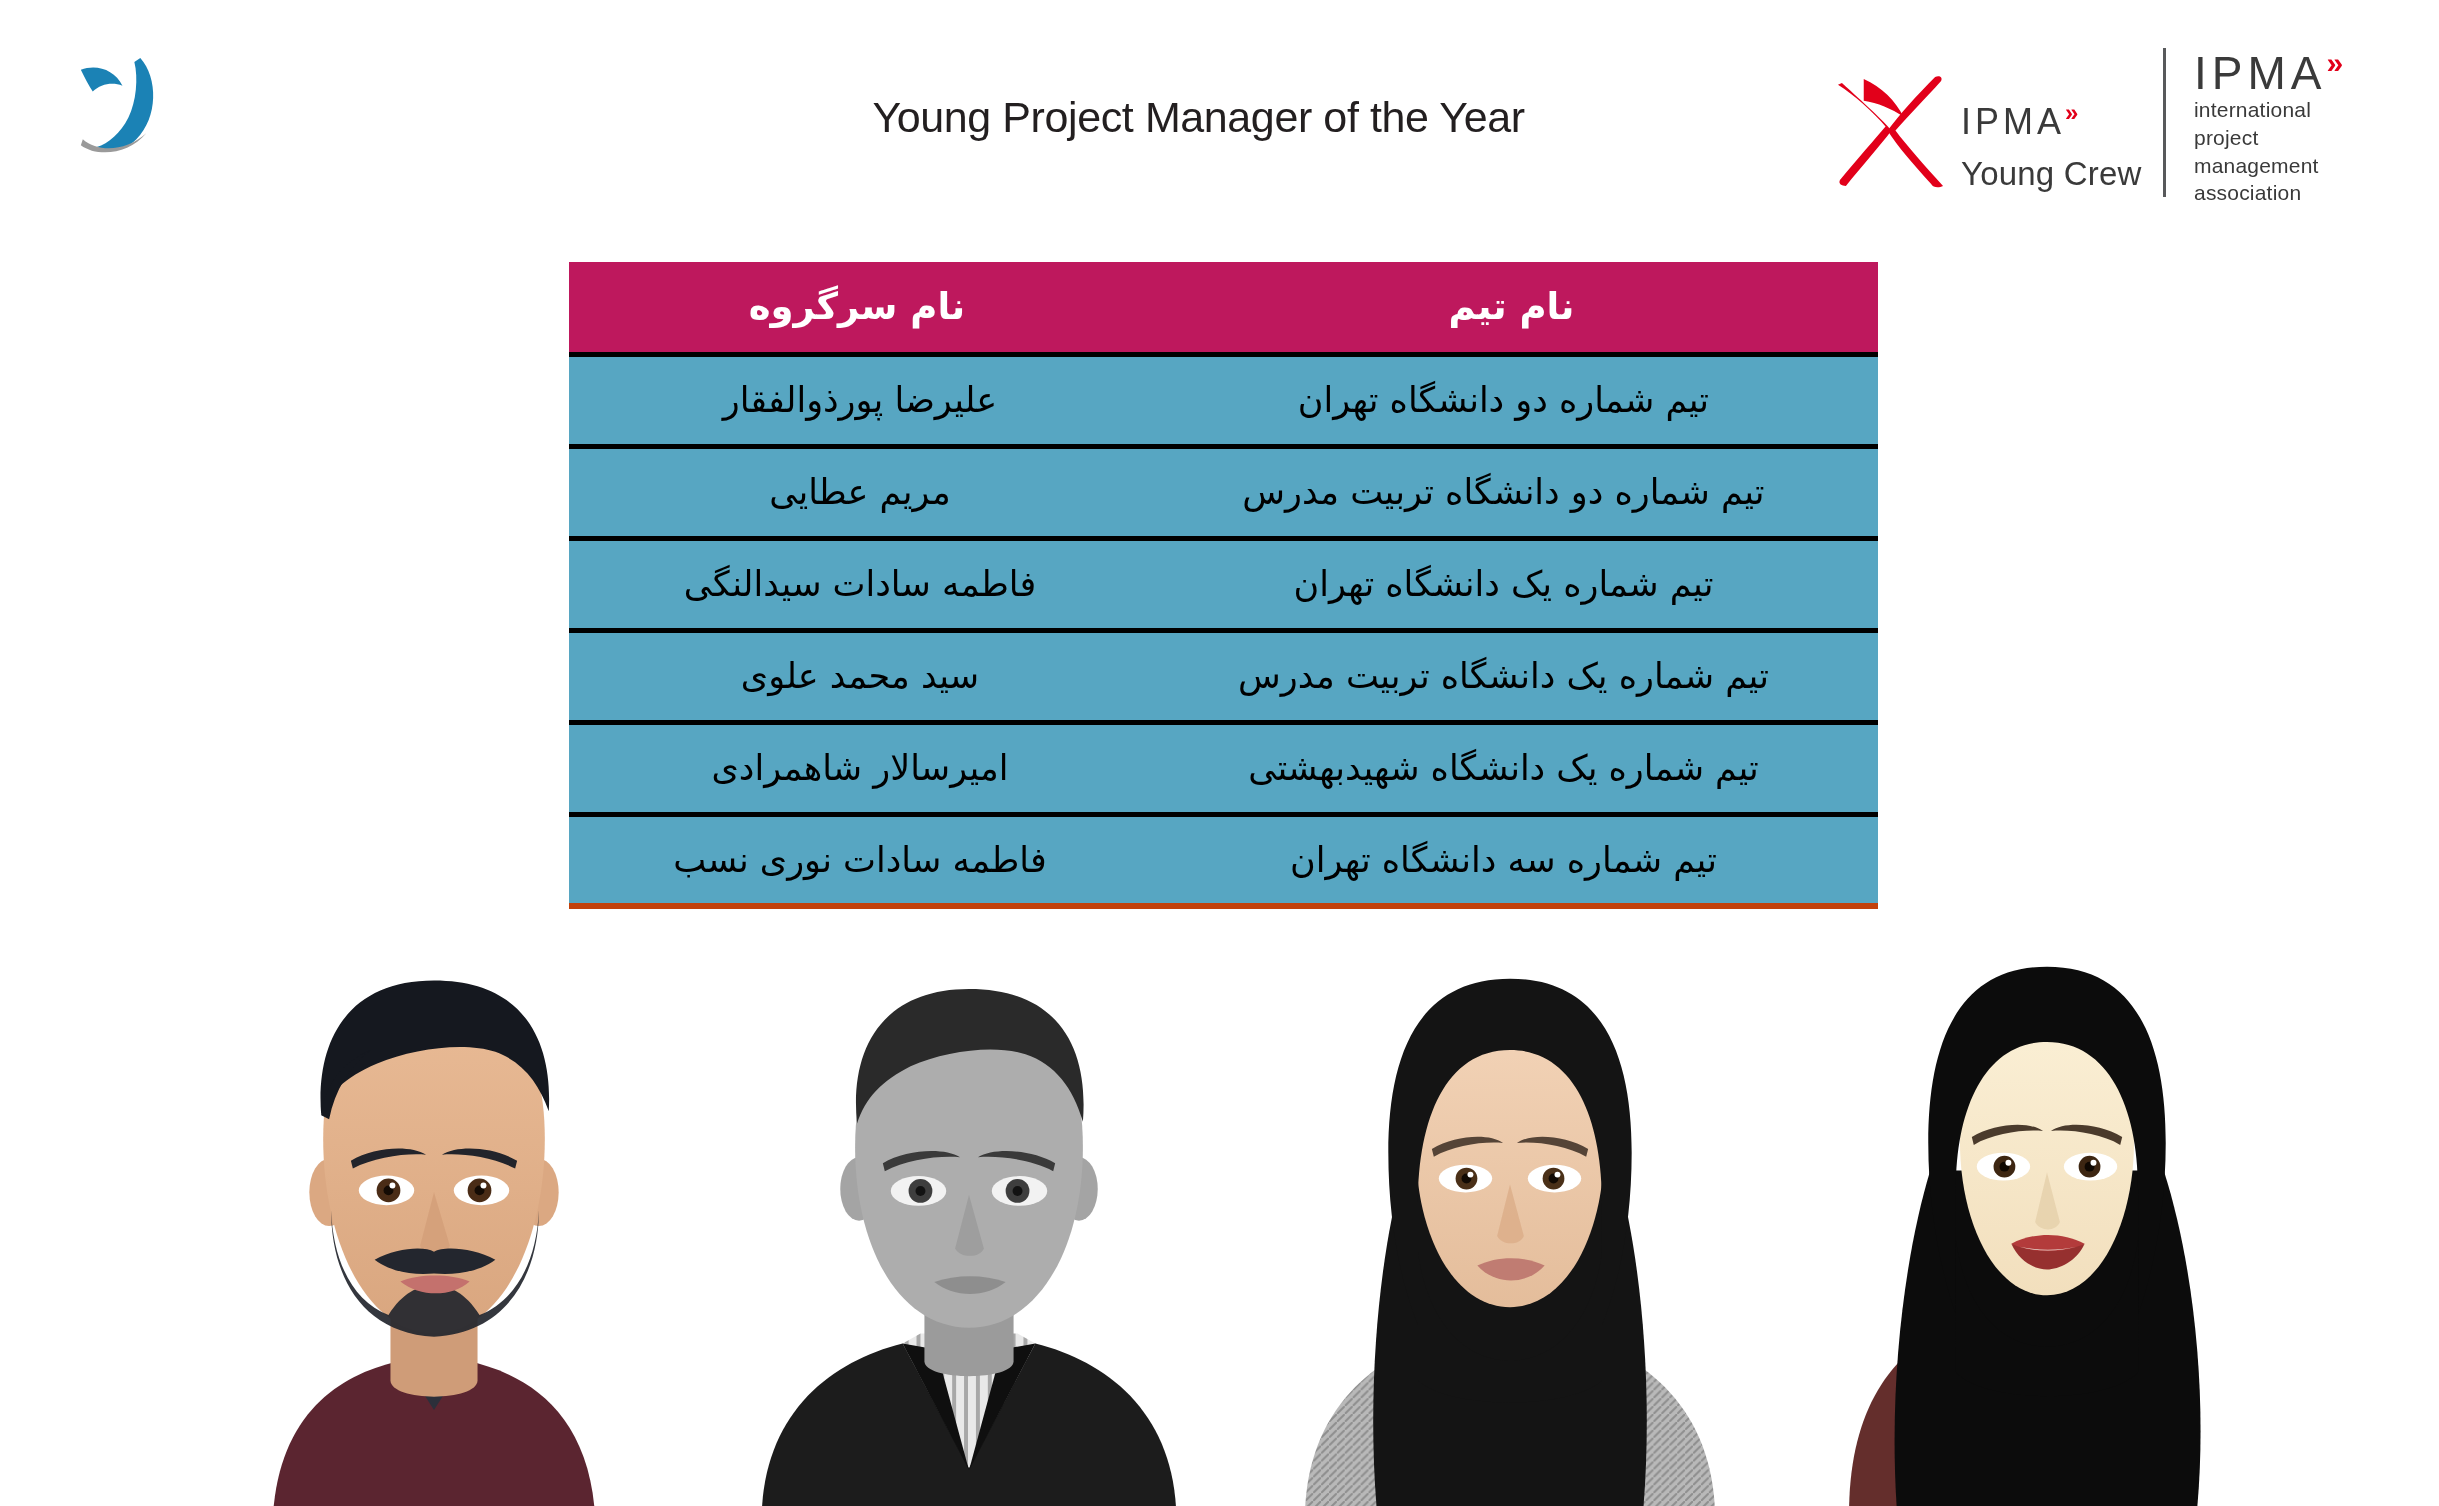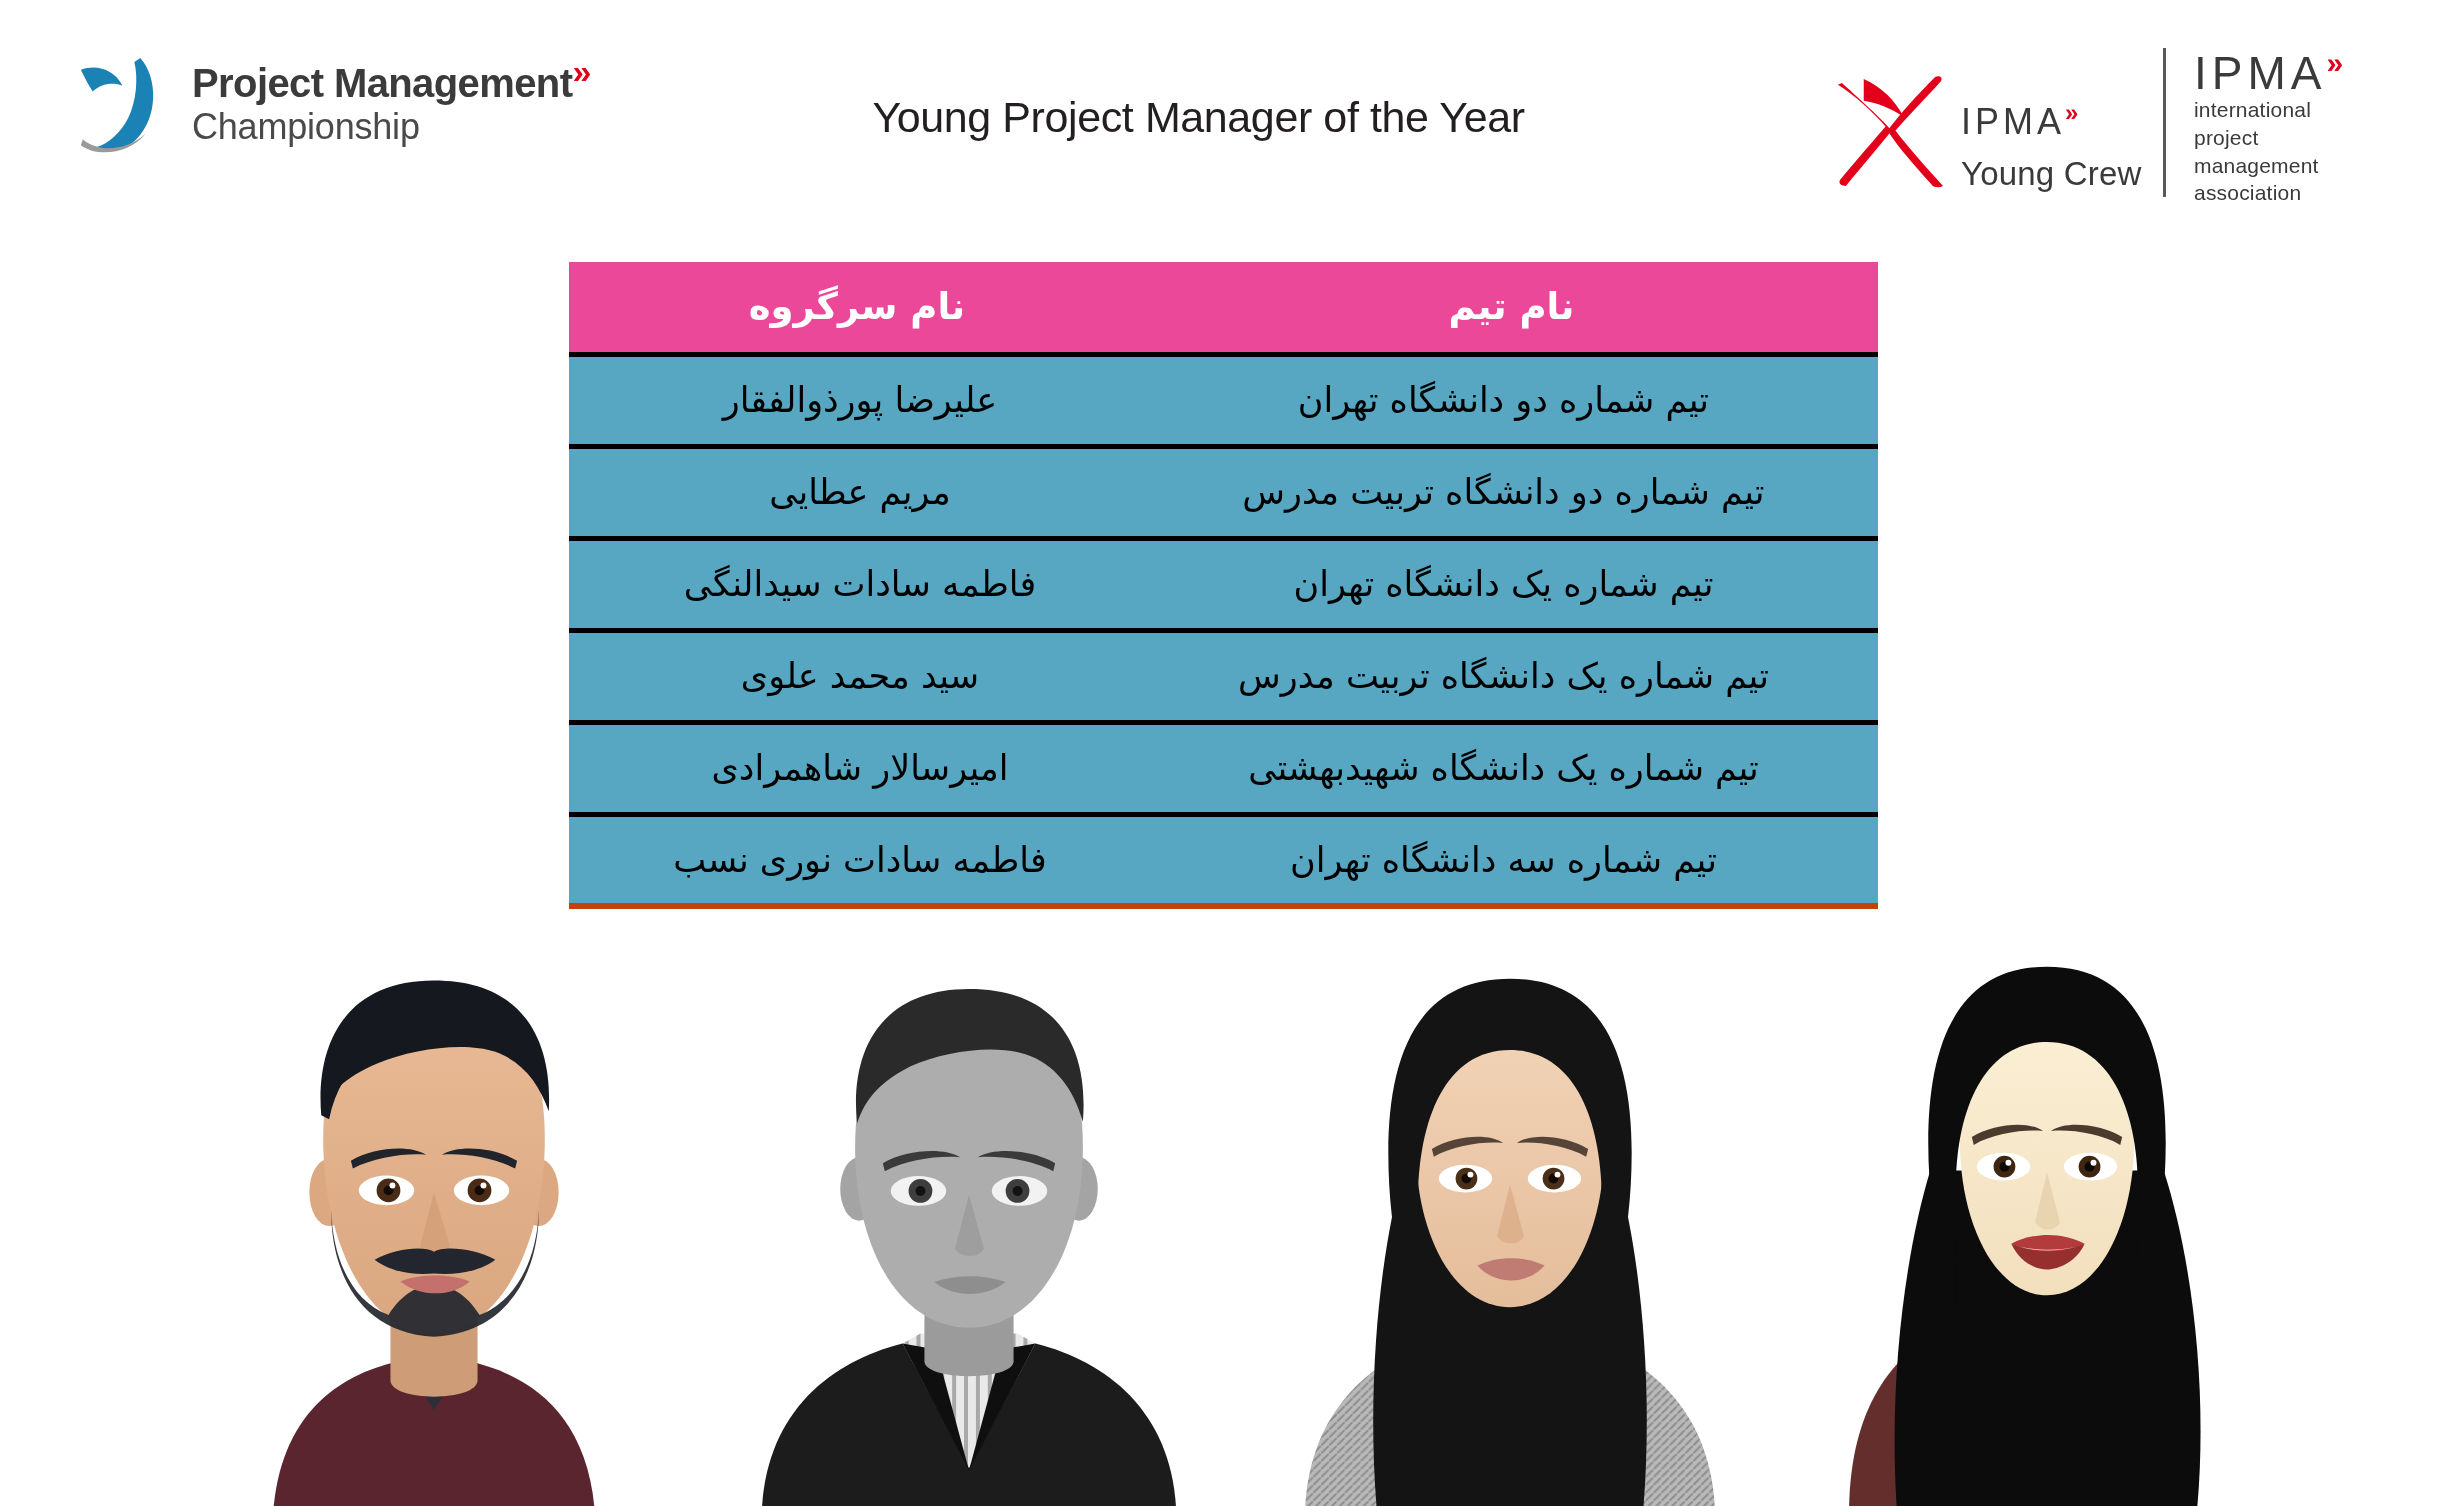--- a/index.html
+++ b/index.html
@@ -159,21 +159,21 @@
   }
   .team-table th,
   .team-table td {
     height: 92px;
     padding: 0 46px;
     box-sizing: border-box;
     vertical-align: middle;
     font-family: "DejaVu Sans", "Liberation Sans", sans-serif;
   }
   .team-table thead th {
-    background: #ec4899;
+    background: #be185d;
     color: #ffffff;
     font-size: 37px;
     font-weight: 700;
     text-align: center;
     border: none;
   }
   .team-table tbody td {
     background: #57a6c2;
     color: #000000;
     font-size: 35px;
@@ -213,24 +213,20 @@
 
 <div class="header">
 
   <div class="pmc-logo">
     <div class="pmc-mark">
       <svg viewBox="0 0 112 112" xmlns="http://www.w3.org/2000/svg" aria-hidden="true">
         <path d="M78 10 C96 30 96 70 74 92 C62 104 46 106 34 100 C46 96 58 86 66 70 C74 54 76 30 72 14 Z" fill="#1b82b5"></path>
         <path d="M18 22 C34 16 52 22 60 38 C50 34 38 36 30 44 C26 38 22 30 18 22 Z" fill="#1b82b5"></path>
         <path d="M20 92 C36 106 64 104 84 86 C66 108 34 110 18 98 Z" fill="#9a9a9a"></path>
       </svg>
-    </div>
-    <div class="pmc-wordmark">
-      <div class="pmc-line1"><span>Project Management</span><span class="chev-red">»</span></div>
-      <div class="pmc-line2">Championship</div>
     </div>
   </div>
 
   <div class="deck-title">Young Project Manager of the Year</div>
 
   <div class="ipma-yc">
     <div class="yc-mark">
       <svg viewBox="0 0 118 122" xmlns="http://www.w3.org/2000/svg" aria-hidden="true">
         <path d="M8 14 C30 34 50 52 58 62 C46 78 28 98 12 118 C8 118 4 116 6 112 C24 90 42 70 52 58 C40 44 20 26 4 16 Z" fill="#e2001a"></path>
         <path d="M108 12 C92 30 74 48 62 62 C74 78 92 98 110 118 C106 120 100 120 98 116 C80 96 64 78 54 62 C66 46 84 26 102 8 C106 6 110 8 108 12 Z" fill="#e2001a"></path>

